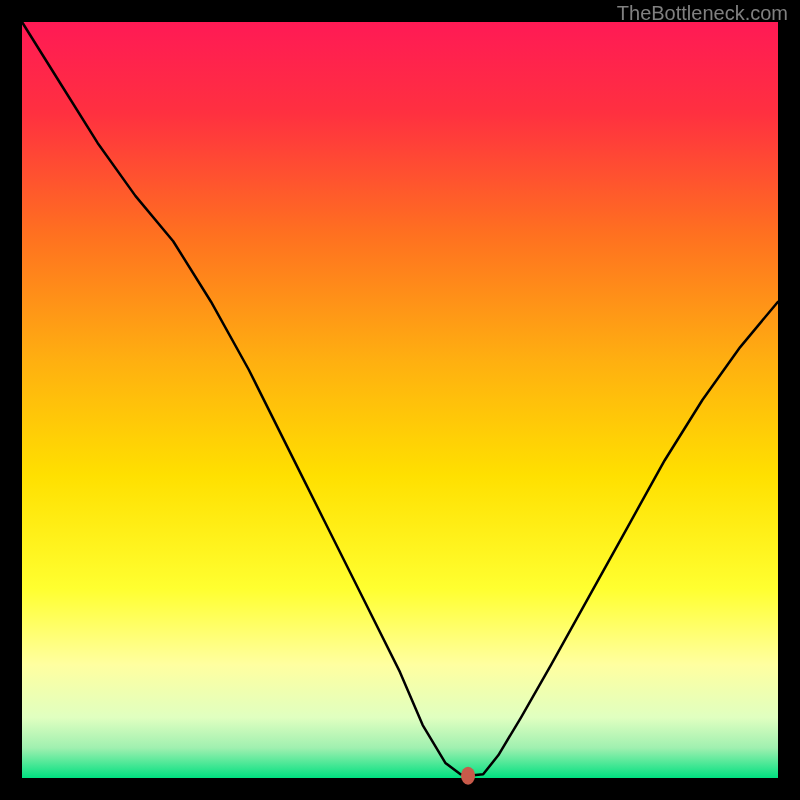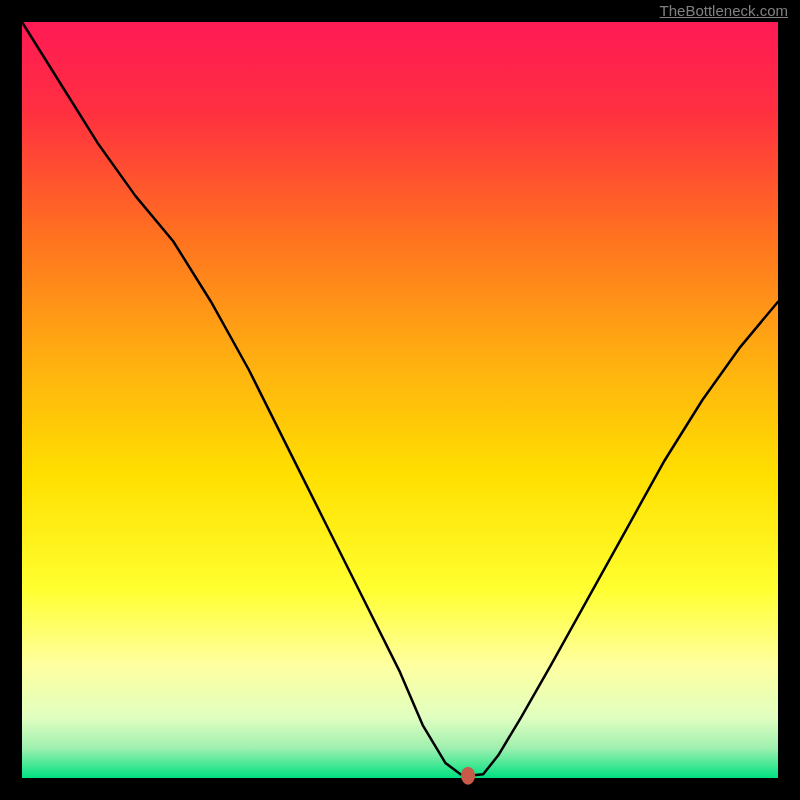--- a/index.html
+++ b/index.html
@@ -14,24 +14,23 @@
   .chart-container {
     position: relative;
     width: 800px;
     height: 800px;
   }
   .attribution {
     position: absolute;
     top: 2px;
     right: 12px;
     font-family: Arial, Helvetica, sans-serif;
-    font-size: 15px;
+    font-size: 20px;
     color: #808080;
     z-index: 10;
-    text-decoration: underline;
   }
   svg {
     display: block;
   }
 </style>
 </head>
 <body>
 
 <div class="chart-container">
   <div class="attribution">TheBottleneck.com</div>

